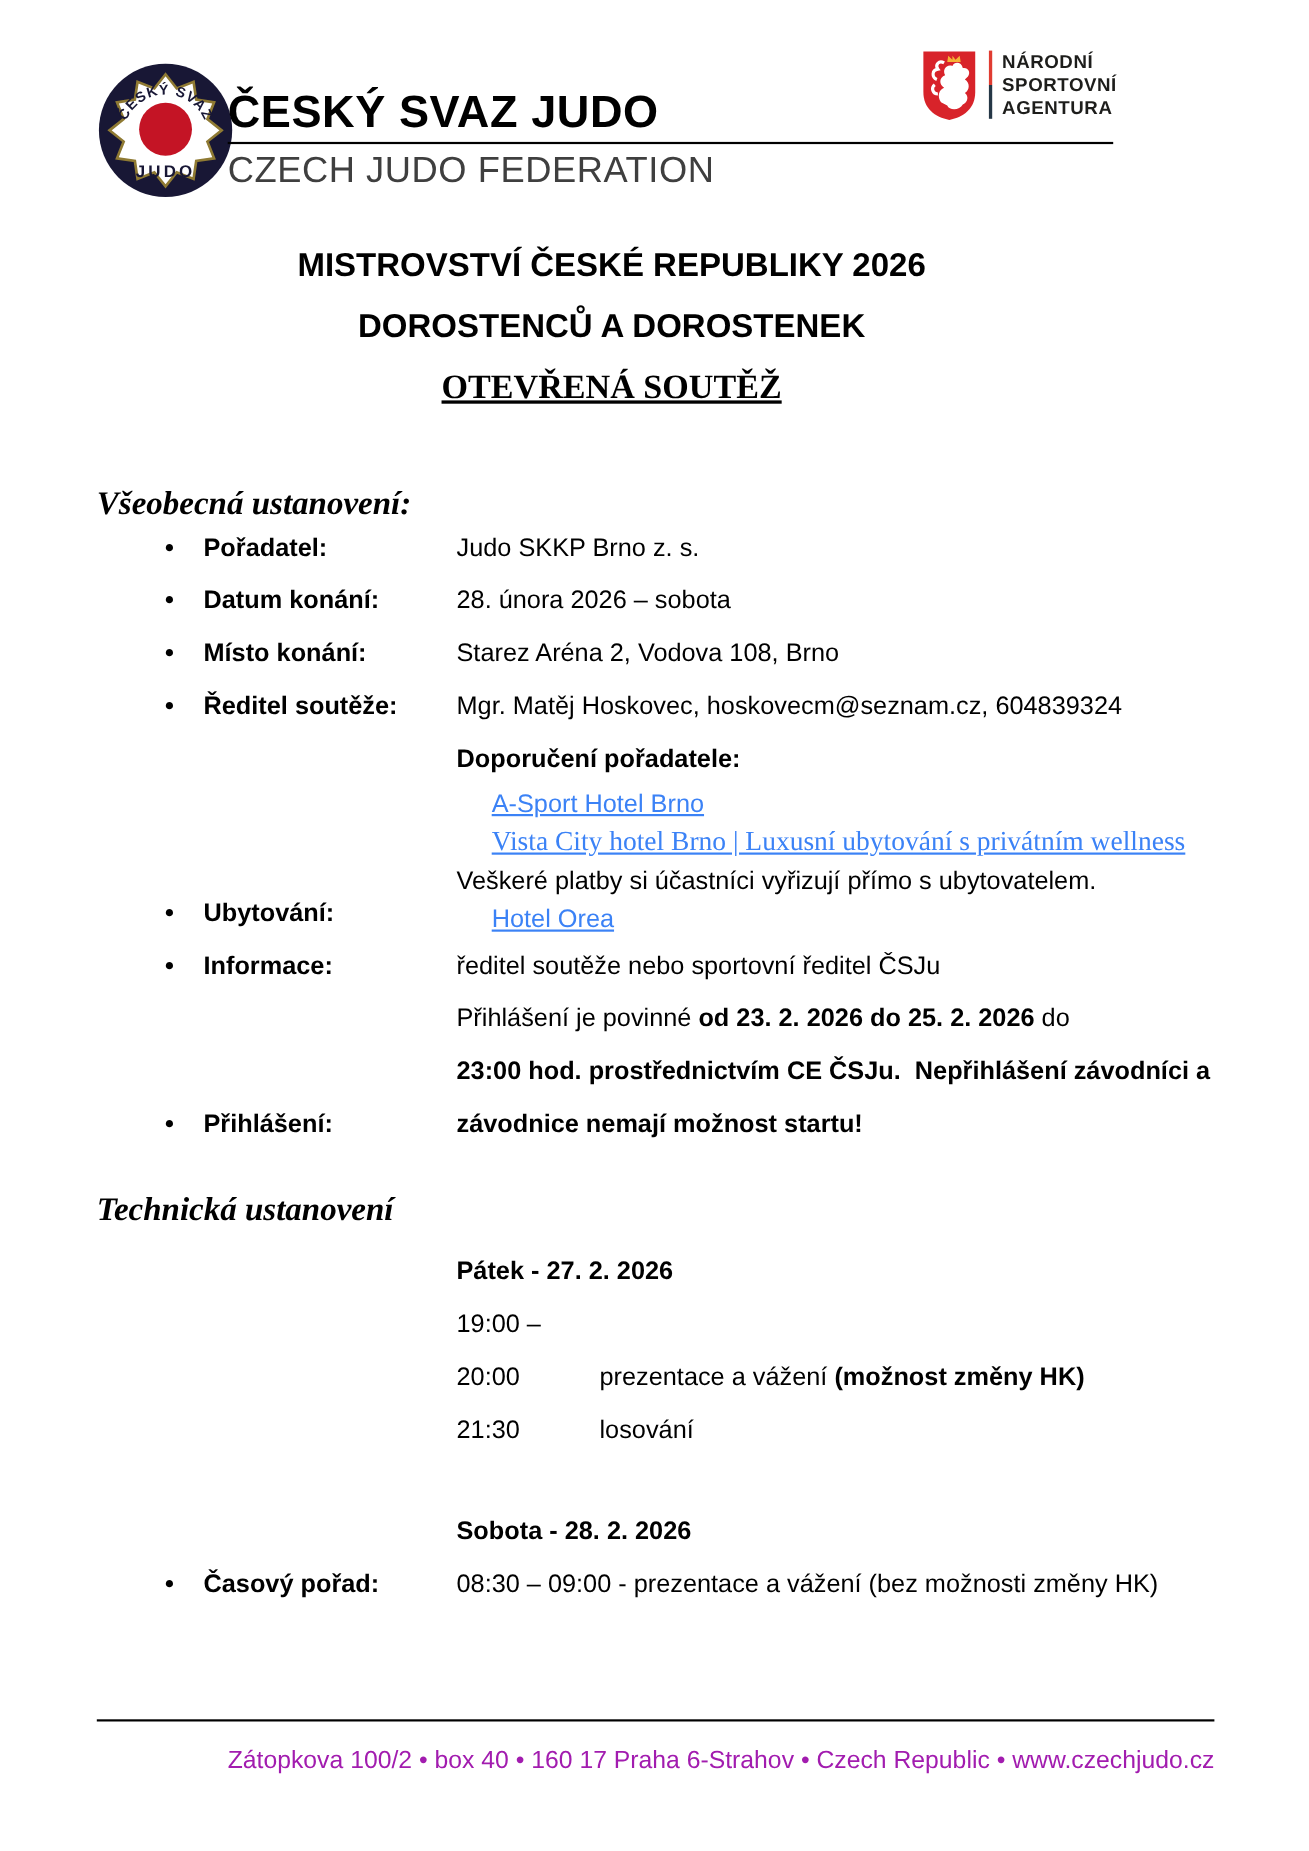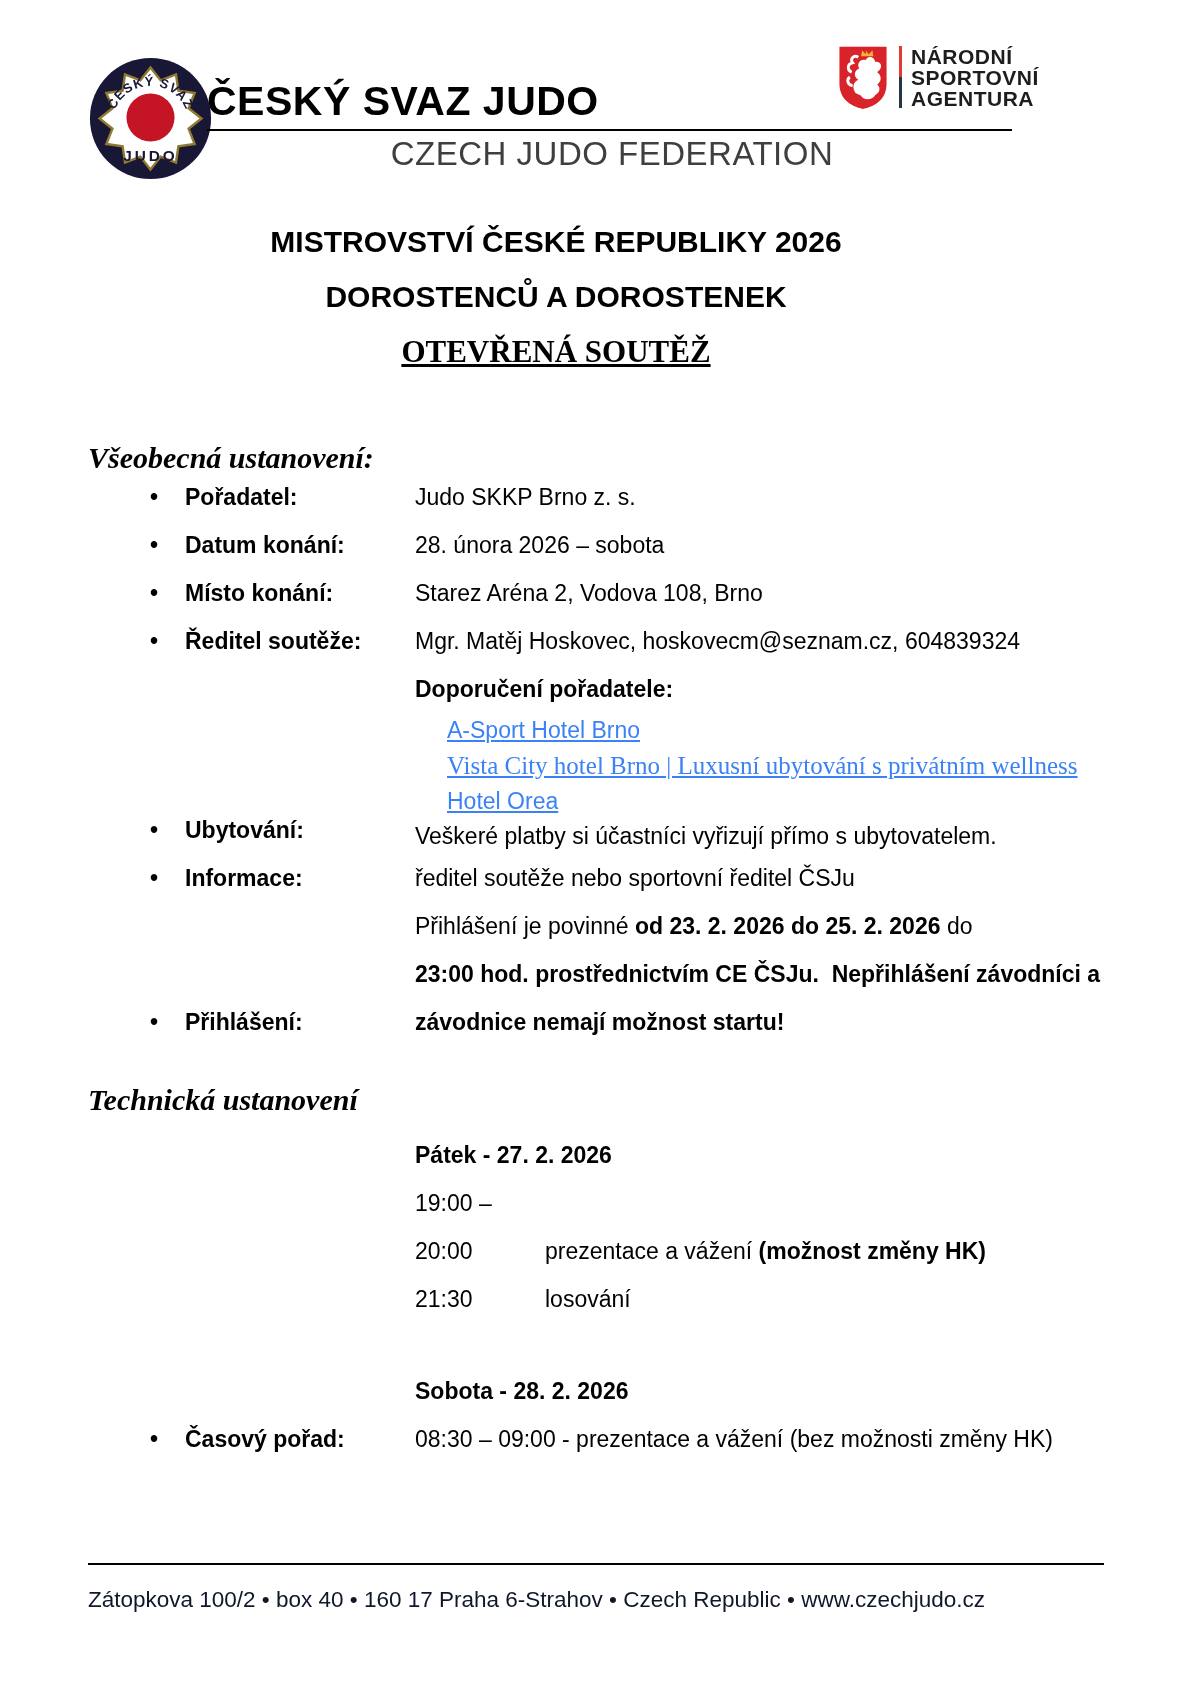--- a/index.html
+++ b/index.html
@@ -6,25 +6,25 @@
   .page{
     position:relative;width:1190px;height:1683px;margin:0 auto;background:#ffffff;
     font-family:"Liberation Sans",sans-serif;color:#000;overflow:hidden;
   }
 
   
   .judo-logo{position:absolute;left:88px;top:56px;}
   .brand-text{position:absolute;left:207px;top:78px;width:810px;}
   .brand-title{font-size:41px;font-weight:700;letter-spacing:.5px;line-height:46px;white-space:nowrap;}
   .brand-rule{height:0;border-top:2px solid #000;margin-top:5px;width:805px;}
-  .brand-subtitle{font-size:33px;color:#3f3f3f;margin-top:4px;letter-spacing:.5px;white-space:nowrap;text-align:center;}
+  .brand-subtitle{font-size:33px;color:#3f3f3f;margin-top:4px;letter-spacing:.5px;white-space:nowrap;}
 
   .nsa{position:absolute;left:836px;top:44px;display:flex;align-items:center;gap:9px;}
   .nsa-divider{width:3px;height:62px;background:linear-gradient(#e03c31 0,#e03c31 50%,#253746 50%,#253746 100%);}
-  .nsa-text{font-size:21px;font-weight:700;line-height:21px;color:#1d1d1b;letter-spacing:.5px;}
+  .nsa-text{font-size:17px;font-weight:700;line-height:21px;color:#1d1d1b;letter-spacing:.5px;}
 
   
   .title-block{position:absolute;left:88px;top:224px;width:936px;text-align:center;}
   .title-main{font-size:30px;font-weight:700;line-height:36px;margin-bottom:19px;}
   .title-serif{font-family:"Liberation Serif",serif;font-size:31px;font-weight:700;line-height:36px;text-decoration:underline;}
 
   
   .section-heading{position:absolute;left:88px;font-family:"Liberation Serif",serif;
     font-style:italic;font-weight:700;font-size:30px;}
   #sec1{top:441px;}
@@ -43,22 +43,22 @@
 
   .hline{line-height:35px;}
   .link{color:#3b82f6;text-decoration:underline;cursor:pointer;margin-left:32px;}
   .link.serif{font-family:"Liberation Serif",serif;font-size:25px;}
   .prewrap{white-space:pre-wrap;}
   .time{display:inline-block;width:130px;}
   .spacer44{height:44px;}
 
   
   .footer-rule{position:absolute;left:88px;top:1563px;width:1016px;border-top:2px solid #000;}
-  .footer-text{position:absolute;left:88px;top:1585px;width:1016px;text-align:left;
-    font-size:22.5px;color:#0f172a;line-height:30px;}
+  .footer-text{position:absolute;left:88px;top:1585px;width:1016px;text-align:right;
+    font-size:22.5px;color:#a21caf;line-height:30px;}
 </style>
 </head>
 <body>
 
 <div class="page">
 
   <svg class="judo-logo" width="125" height="125" viewBox="0 0 130 130">
     <circle cx="65" cy="65" r="63" fill="#181735"></circle>
     <polygon fill="#ffffff" stroke="#8f7a33" stroke-width="2.5" points="118,65 104.6,75.6 110.9,91.5 94,94 91.5,110.9 75.6,104.6 65,118 54.4,104.6 38.5,110.9 36,94 19.1,91.5 25.4,75.6 12,65 25.4,54.4 19.1,38.5 36,36 38.5,19.1 54.4,25.4 65,12 75.6,25.4 91.5,19.1 94,36 110.9,38.5 104.6,54.4"></polygon>
     <circle cx="65" cy="64" r="25" fill="#c41425"></circle>
@@ -127,22 +127,22 @@
       <span class="bvalue">Mgr. Matěj Hoskovec, hoskovecm@seznam.cz, 604839324</span>
     </div>
 
     <div class="brow">
       <span class="bullet"></span>
       <span class="blabel">Ubytování:</span>
       <span class="bvalue">
         <div style="font-weight:700">Doporučení pořadatele:</div>
         <div class="hline"><a class="link">A-Sport Hotel Brno</a></div>
         <div class="hline"><a class="link serif">Vista City hotel Brno | Luxusní ubytování s privátním wellness</a></div>
+        <div class="hline">Veškeré platby si účastníci vyřizují přímo s ubytovatelem.</div>
         <div class="hline"><a class="link">Hotel Orea</a></div>
-        <div class="hline">Veškeré platby si účastníci vyřizují přímo s ubytovatelem.</div>
       </span>
     </div>
 
     <div class="brow">
       <span class="bullet"></span>
       <span class="blabel">Informace:</span>
       <span class="bvalue">ředitel soutěže nebo sportovní ředitel ČSJu</span>
     </div>
 
     <div class="brow">

